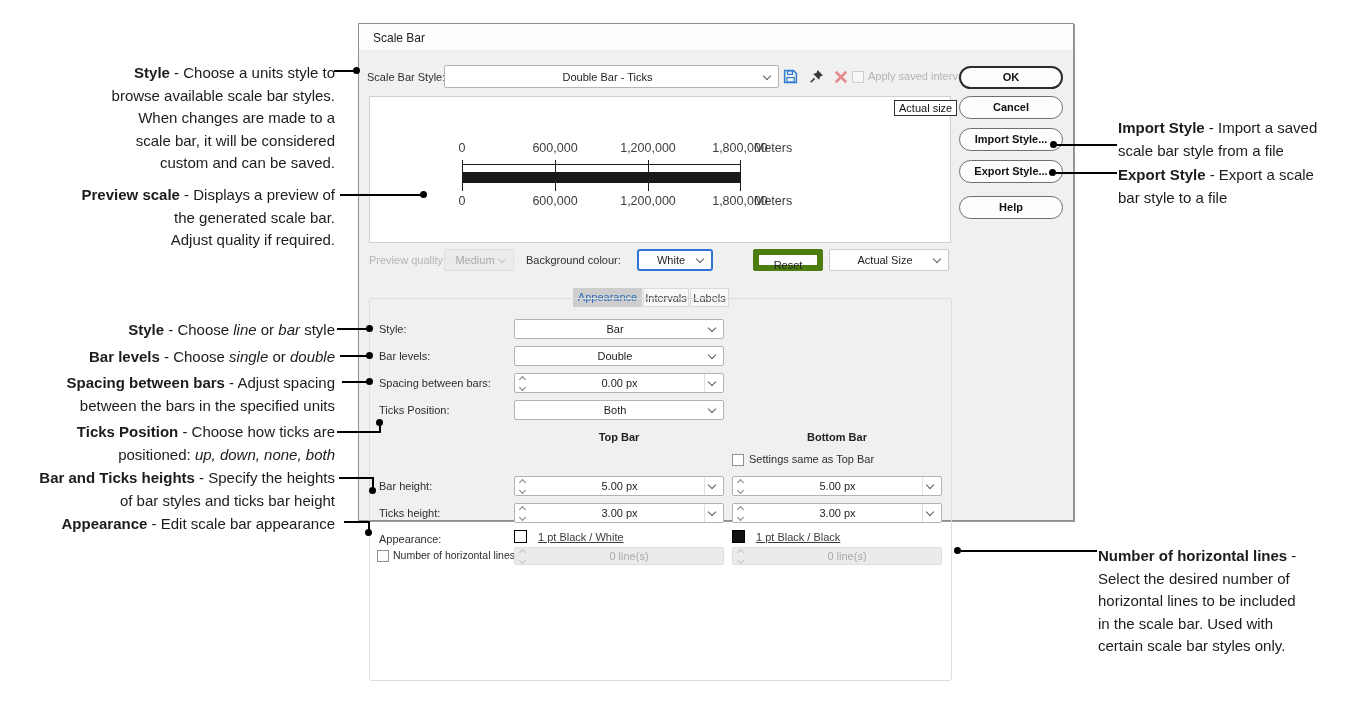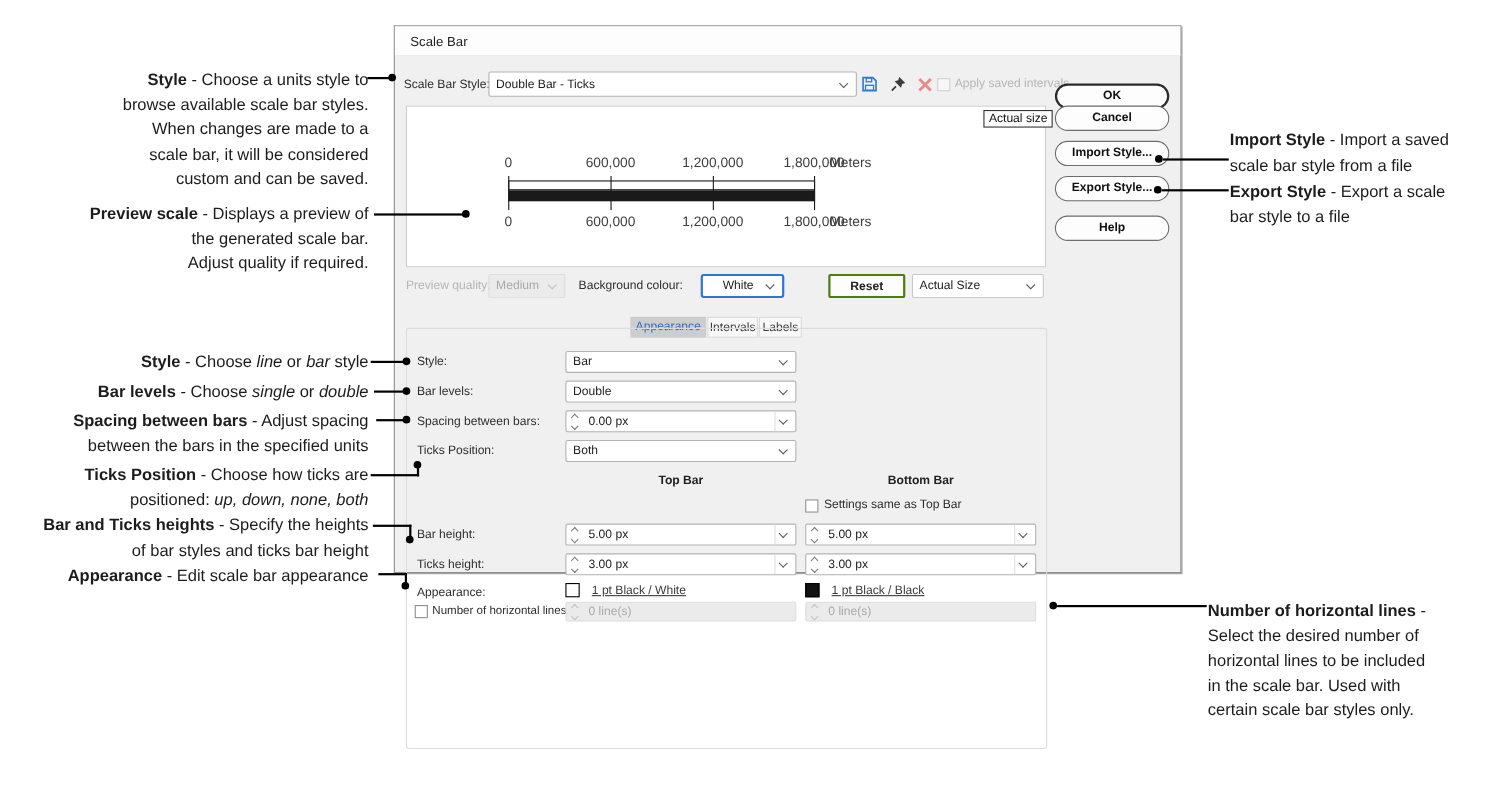--- a/index.html
+++ b/index.html
@@ -16,39 +16,39 @@
   .dialog{position:absolute;left:358px;top:23px;width:716px;height:498px;background:#f0f0f0;
           border:1px solid #8f8f8f;box-shadow:1px 1px 0 #9b9b9b;box-sizing:border-box;font-size:11px;color:#2e2e2e;}
   .titlebar{position:absolute;left:0;top:0;width:100%;height:27px;background:#fdfdfd;
             border-bottom:1px solid #ececec;box-sizing:border-box;}
   .titlebar span{position:absolute;left:14px;top:7px;font-size:12px;color:#222;}
   .lbl{position:absolute;line-height:20px;white-space:nowrap;}
   .dim{color:#b5b5b5;}
   
   .ctrl{position:absolute;background:#fff;border:1px solid #b3b3b3;border-radius:2px;
         box-sizing:border-box;display:flex;align-items:center;}
-  .ctrl .val{flex:1;padding-left:6px;white-space:nowrap;overflow:hidden;color:#222;}
+  .ctrl .val{flex:1;padding-left:6px;white-space:nowrap;overflow:hidden;color:#222;text-align:center;}
   .chev{display:inline-block;width:5px;height:5px;border-right:1.3px solid #5d5d5d;
         border-bottom:1.3px solid #5d5d5d;transform:rotate(45deg);margin:0 8px 2px 0;flex:none;}
   .chev.up{transform:rotate(-135deg);margin:2px 0 0 0;}
   .spin{display:flex;flex-direction:column;align-items:center;justify-content:center;
         width:14px;flex:none;gap:3px;}
   .spin .chev{width:4px;height:4px;margin:0;border-color:#808080;}
   .combo-btn{width:18px;align-self:stretch;display:flex;align-items:center;justify-content:flex-end;
              border-left:1px solid #e0e0e0;flex:none;}
   .ctrl.dis{background:#ebebeb;border-color:#dedede;}
   .ctrl.dis .val{color:#a9a9a9;}
   .ctrl.dis .spin .chev{border-color:#c4c4c4;}
   .ctrl.focus{border:2px solid #2e75d4;border-radius:3px;}
   .cb{position:absolute;width:12px;height:12px;background:#fff;border:1px solid #8f8f8f;box-sizing:border-box;}
   .cb.dis{border-color:#cfcfcf;background:#f7f7f7;}
   .btn{position:absolute;left:600px;width:104px;height:23px;background:#fdfdfd;border:1px solid #6e6e6e;
        border-radius:12px;box-sizing:border-box;text-align:center;line-height:21px;font-weight:bold;color:#111;}
   .btn.default{border:2px solid #2b2b2b;line-height:19px;}
-  .btn.sq{border-radius:2px;border:2px solid #4d7c0f;font-weight:bold;color:#222;}
+  .btn.sq{border-radius:2px;border:6px solid #4d7c0f;font-weight:normal;color:#222;}
   
   .preview{position:absolute;left:10px;top:72px;width:582px;height:147px;background:#fff;
            border:1px solid #cfcfcf;box-sizing:border-box;}
   .badge{position:absolute;left:535px;top:76px;background:#fff;border:1px solid #333;
          padding:1px 4px;font-size:11px;color:#111;}
   .sb-labels{position:absolute;left:103px;width:279px;height:14px;font-size:12.5px;color:#3d3d3d;}
   .sb-labels span{position:absolute;transform:translateX(-50%);white-space:nowrap;}
   .sb-labels .unit{transform:none;}
   .sb-bar{position:absolute;left:103px;top:136px;width:279px;height:31px;}
   .tick{position:absolute;top:0;width:1px;height:31px;background:#1a1a1a;}
@@ -296,21 +296,21 @@
       <span class="val">0 line(s)</span>
     </div>
     <div class="ctrl dis" style="left:373px;top:523px;width:210px;height:18px">
       <span class="spin">
           <i class="chev up"></i>
           <i class="chev"></i>
         </span>
       <span class="val">0 line(s)</span>
     </div>
 
-    <div class="btn default" style="top:52px">OK</div>
+    <div class="btn default" style="top:42px">OK</div>
     <div class="btn" style="top:72px">Cancel</div>
     <div class="btn" style="top:104px">Import Style...</div>
     <div class="btn" style="top:136px">Export Style...</div>
     <div class="btn" style="top:172px">Help</div>
   </div>
 
   <i class="cl" style="left:334px;top:70px;width:20px"></i>
   <i class="dot" style="left:353px;top:67px"></i>
 
   <i class="cl" style="left:340px;top:194px;width:81px"></i>

